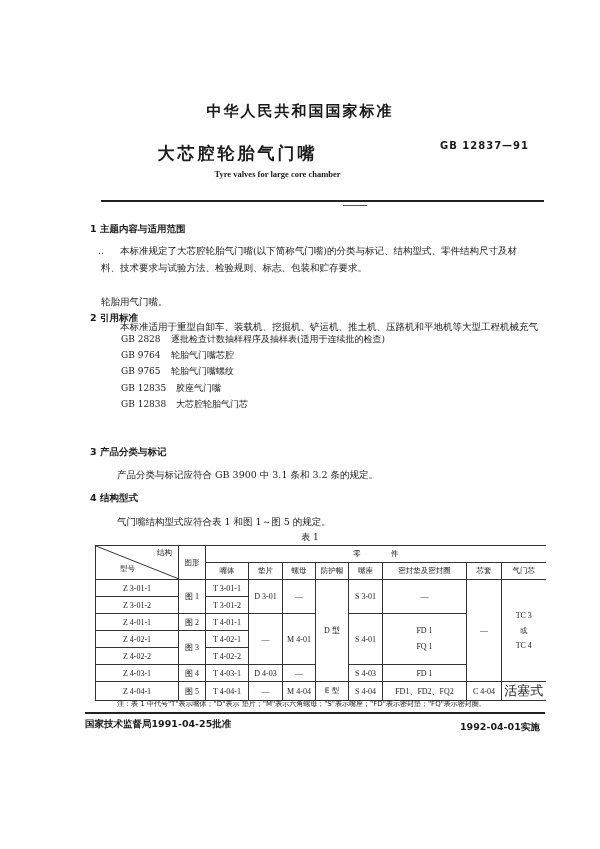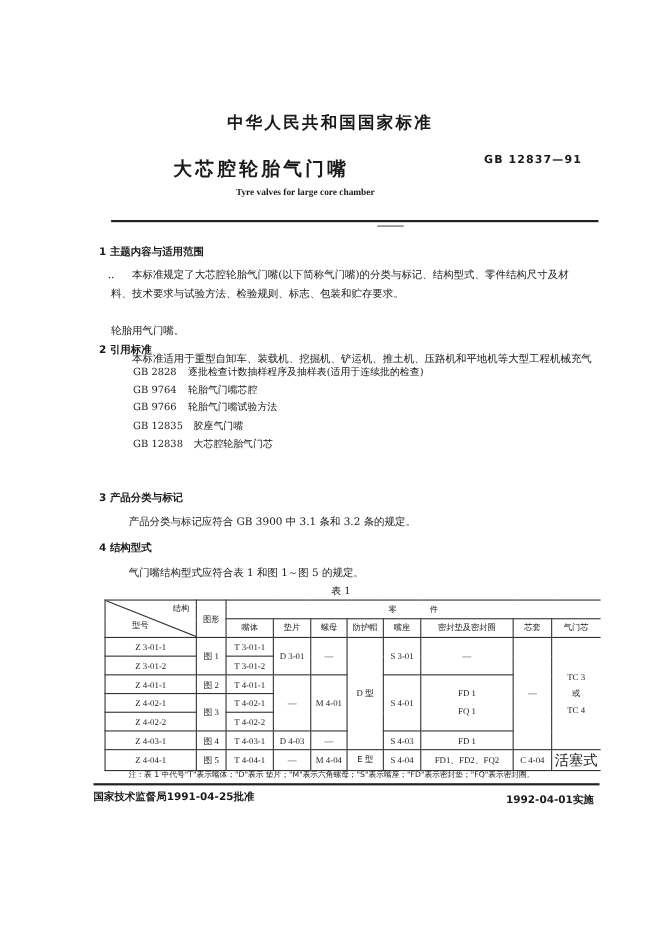--- a/index.html
+++ b/index.html
@@ -47,21 +47,21 @@
 <div class="abs p" style="left:98px; top:242px;">..</div>
 <div class="abs p" style="left:120px; top:242px;">本标准规定了大芯腔轮胎气门嘴(以下简称气门嘴)的分类与标记、结构型式、零件结构尺寸及材</div>
 <div class="abs p" style="left:101px; top:259px;">料、技术要求与试验方法、检验规则、标志、包装和贮存要求。</div>
 <div class="abs p" style="left:120px; top:292px;margin-top:26px;">本标准适用于重型自卸车、装载机、挖掘机、铲运机、推土机、压路机和平地机等大型工程机械充气</div>
 <div class="abs p" style="left:101px; top:293px;">轮胎用气门嘴。</div>
 
 <div class="abs h" style="left:90px; top:312px;">2   引用标准</div>
 <div class="abs ref" style="left:121px; top:331px;">
   <div><span class="c">GB 2828</span><span>逐批检查计数抽样程序及抽样表(适用于连续批的检查)</span></div>
   <div><span class="c">GB 9764</span><span>轮胎气门嘴芯腔</span></div>
-  <div><span class="c">GB 9766</span><span>轮胎气门嘴试验方法</span></div>
+  <div><span class="c">GB 9765</span><span>轮胎气门嘴螺纹</span></div>
   <div><span class="c" style="width:55px">GB 12835</span><span>胶座气门嘴</span></div>
   <div><span class="c" style="width:55px">GB 12838</span><span>大芯腔轮胎气门芯</span></div>
 </div>
 
 <div class="abs h" style="left:90px; top:446px;">3   产品分类与标记</div>
 <div class="abs p" style="left:117px; top:466px;">产品分类与标记应符合 GB 3900 中 3.1 条和 3.2 条的规定。</div>
 
 <div class="abs h" style="left:90px; top:492px;">4   结构型式</div>
 <div class="abs p" style="left:117px; top:513px;">气门嘴结构型式应符合表 1 和图 1～图 5 的规定。</div>
 <div class="abs" style="left:0; width:620px; top:531px; text-align:center; font-size:9px;">表 1</div>

